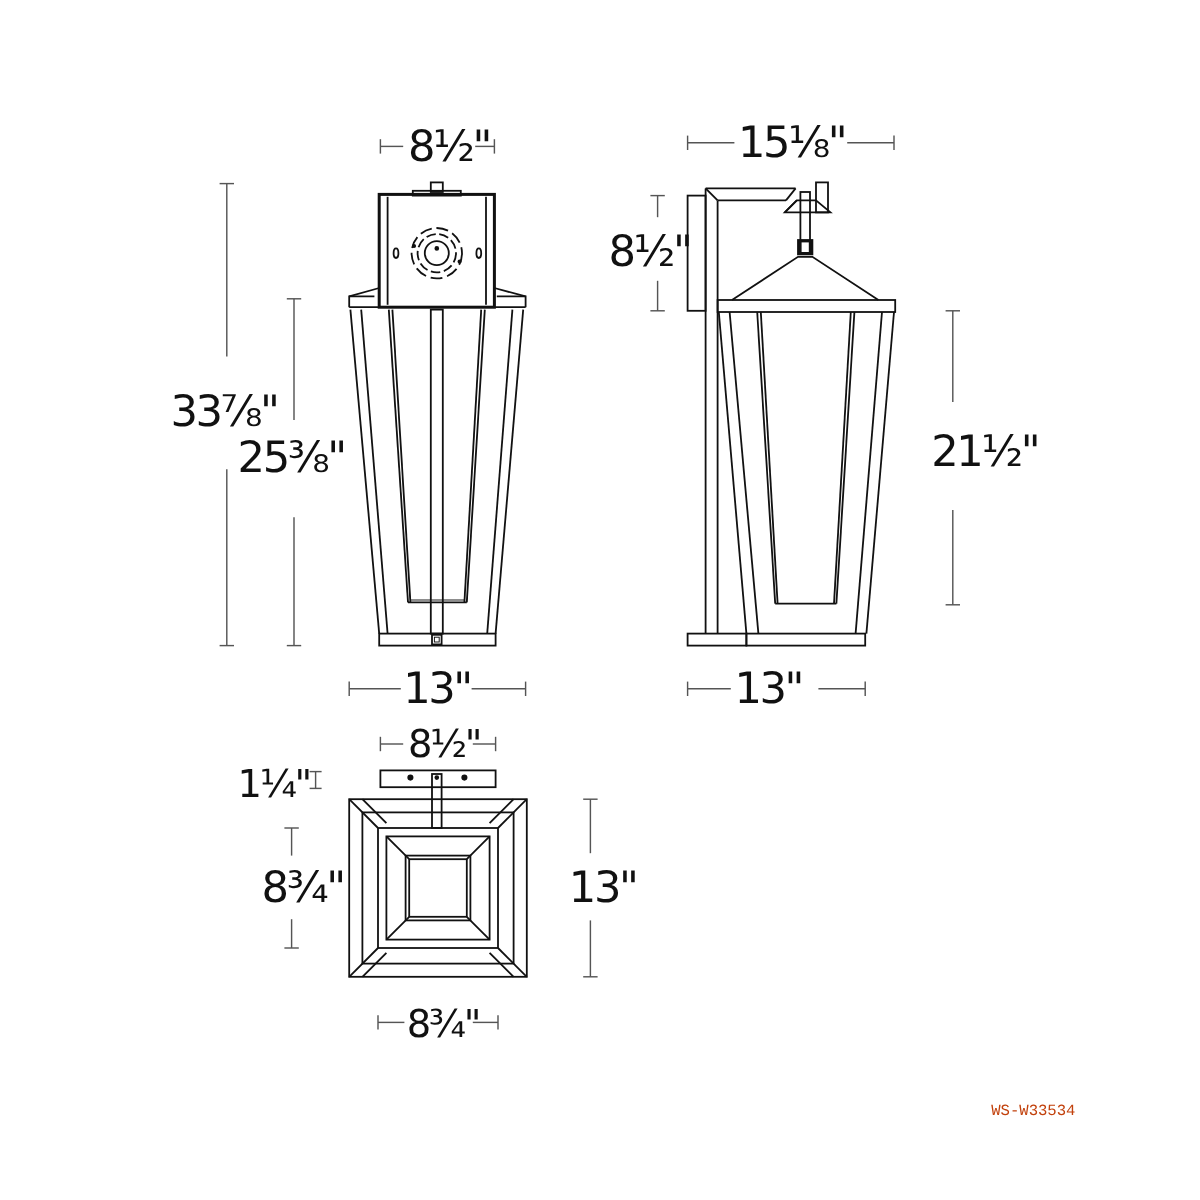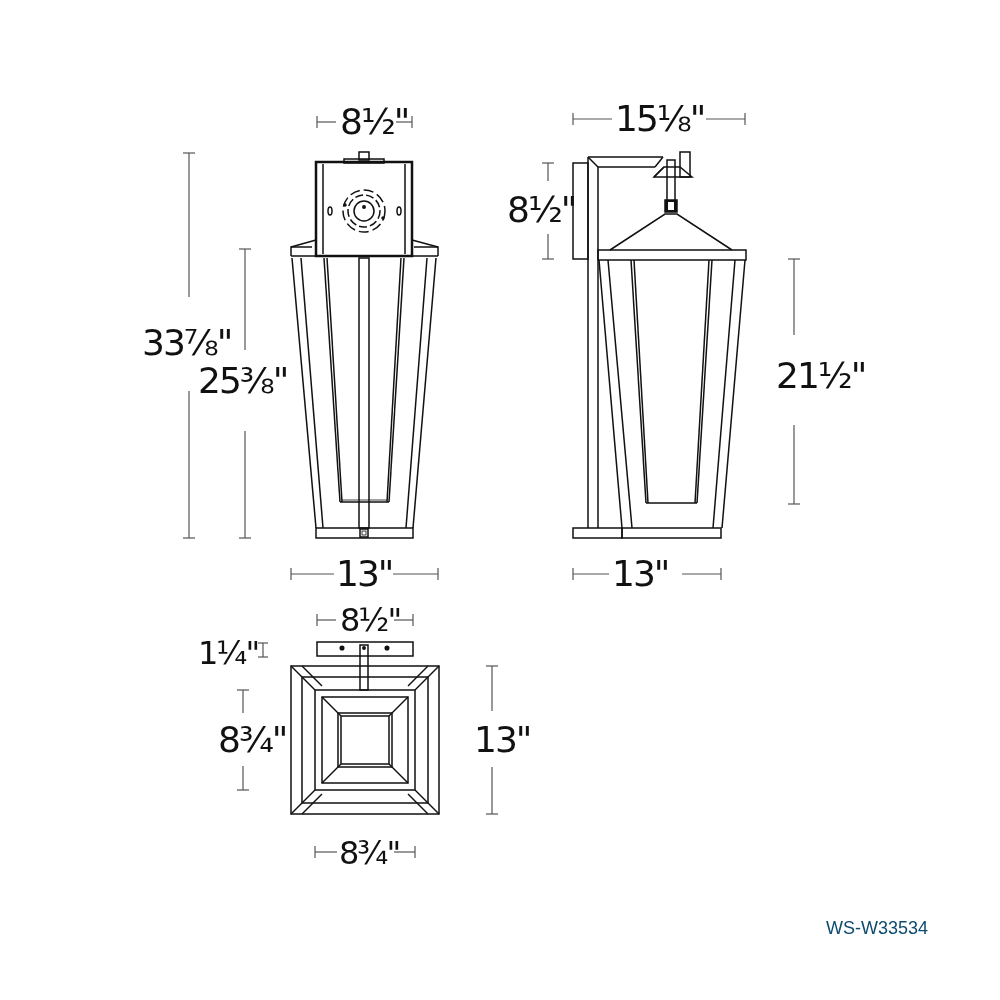--- a/index.html
+++ b/index.html
@@ -1,20 +1,20 @@
 <!DOCTYPE html>
 <html><head>
   <meta charset="utf-8">
   <style>
     html, body { margin: 0; padding: 0; background: #ffffff; }
     body { width: 1000px; height: 1000px; position: relative; overflow: hidden; font-family: "Liberation Sans", "DejaVu Sans", sans-serif; }
     svg { position: absolute; left: 0; top: 0; }
     .dim-text { font-family: "DejaVu Sans", "Liberation Sans", sans-serif; font-size: 36px; fill: #111; letter-spacing: -2px; }
     .dim-small { font-family: "DejaVu Sans", "Liberation Sans", sans-serif; font-size: 32px; fill: #111; letter-spacing: -2px; }
-    .model { position: absolute; left: 826px; top: 918px; font-family: Liberation Sans, sans-serif; font-size: 18px; color: #0c4a6e; }
+    .model { position: absolute; left: 826px; top: 918px; font-family: Liberation Mono, monospace; font-size: 13px; color: #c2410c; }
   </style>
 </head>
 <body>
 
 <svg width="1000" height="1000" viewBox="0 0 1000 1000">
   <g fill="none" stroke="#111" stroke-width="1.5">
 
     <g>
 
       <rect x="316" y="162" width="96" height="94" stroke-width="2.5"></rect>

